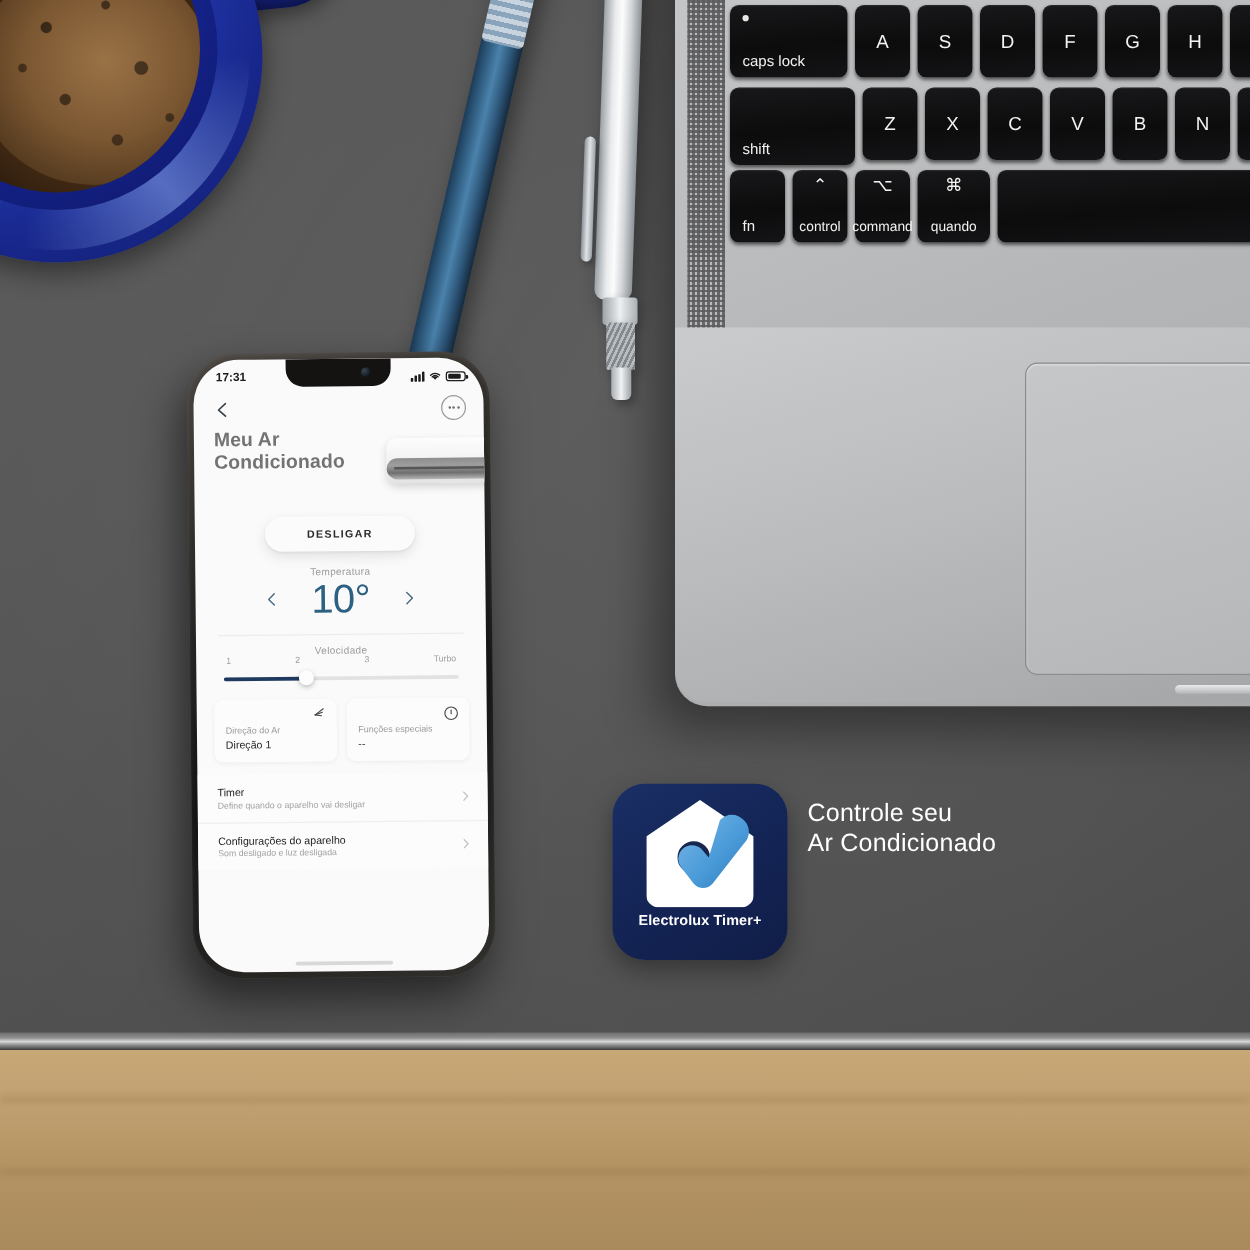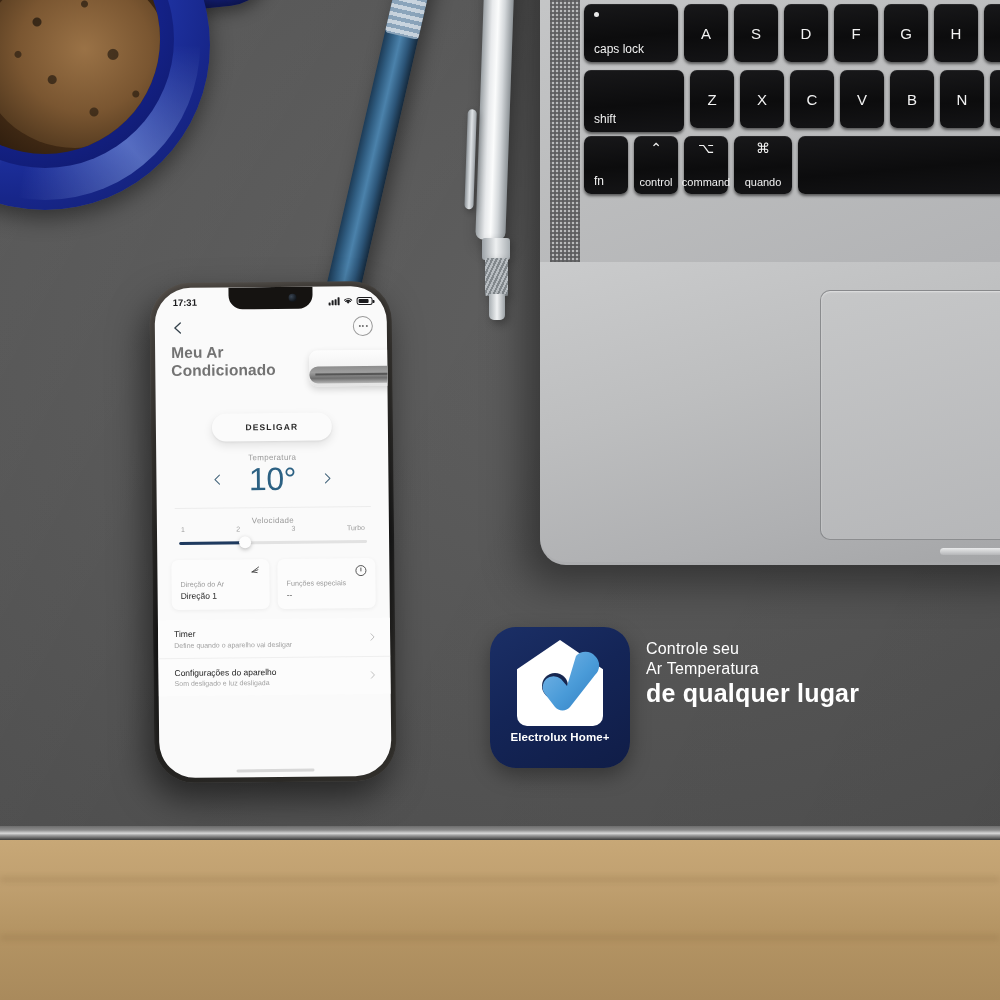--- a/index.html
+++ b/index.html
@@ -351,21 +351,21 @@
     position:absolute; left:26px; top:10px; width:72px; height:72px;
   }
   .badge-text {
     margin-top:3px; font-size:11.5px; font-weight:bold; color:#ffffff; letter-spacing:.1px;
   }
 
   .tagline {
     position:absolute; left:646px; top:639px; width:340px;
     color:#ffffff; line-height:1.22;
   }
-  .tag-l1, .tag-l2 { font-size:16px; font-weight:300; letter-spacing:.2px; }
+  .tag-l1, .tag-l2 { font-size:20px; font-weight:300; letter-spacing:.2px; }
   .tag-l3 { font-size:25px; font-weight:bold; letter-spacing:.2px; }
 </style>
 </head>
 <body>
 
 <div id="scene">
 
   <div class="desk"></div>
   <div class="desk-sheen"></div>
 
@@ -577,22 +577,21 @@
         <defs>
           <linearGradient id="cg" x1="0" y1="0" x2="1" y2="1">
             <stop offset="0%" stop-color="#7db8e8"></stop>
             <stop offset="55%" stop-color="#4a9bd8"></stop>
             <stop offset="100%" stop-color="#2f7cc0"></stop>
           </linearGradient>
         </defs>
         <path d="M58 6 a13 13 0 0 1 0 19 L33 57 a10 10 0 0 1 -15 0 L8 44 a11 11 0 0 1 16 -15 l6 7 L39 6 a13 13 0 0 1 19 0 Z" fill="url(#cg)"></path>
       </svg>
     </div>
-    <div class="badge-text">Electrolux Home+</div>
+    <div class="badge-text">Electrolux Timer+</div>
   </div>
 
   <div class="tagline">
     <div class="tag-l1">Controle seu</div>
-    <div class="tag-l2">Ar Temperatura</div>
-    <div class="tag-l3">de qualquer lugar</div>
+    <div class="tag-l2">Ar Condicionado</div>
   </div>
 
 </div>
 
 </body></html>

